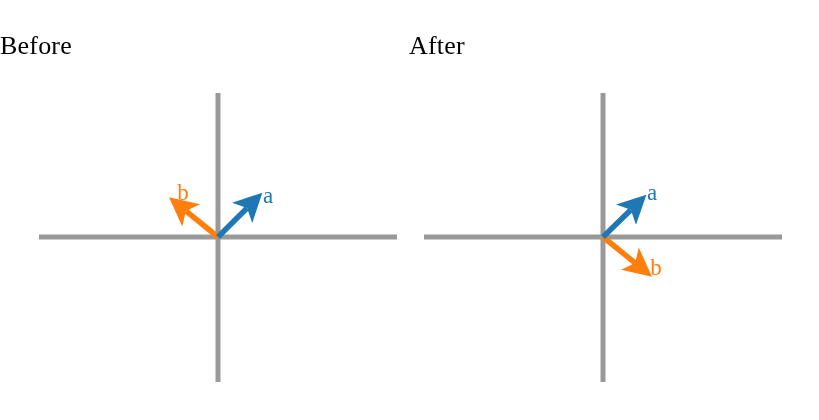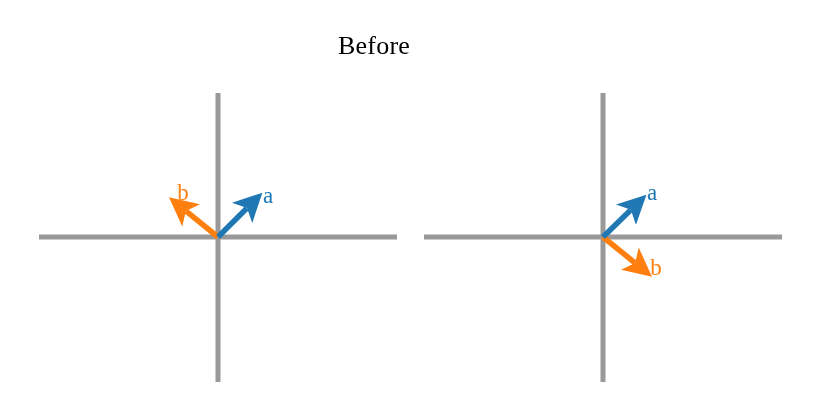--- a/index.html
+++ b/index.html
@@ -24,21 +24,21 @@
     top: 0;
     height: 420px;
   }
   #panel-before { left: 0px;   width: 410px; }
   #panel-after  { left: 409px; width: 410px; }
 
   .panel-title {
     position: absolute;
     top: 31px;
     width: 100%;
-    text-align: right;
+    text-align: left;
     font-family: "Liberation Serif", "DejaVu Serif", serif;
     font-size: 26px;
     line-height: 30px;
     color: #000000;
     letter-spacing: 0.2px;
     white-space: nowrap;
   }
   .plot-svg {
     position: absolute;
     left: 0;
@@ -74,20 +74,21 @@
 
       <line x1="218" y1="237" x2="186.10418331919732" y2="211.17957697268355" stroke="#ff7f0e" stroke-width="5.5" marker-end="url(#ah-b-b)"></line>
       <line x1="218" y1="237" x2="246.8076118445749" y2="208.1923881554251" stroke="#1f77b4" stroke-width="5.5" marker-end="url(#ah-b-a)"></line>
 
       <text class="vec-label" x="183" y="200" fill="#ff7f0e" text-anchor="middle">b</text>
       <text class="vec-label" x="268" y="203" fill="#1f77b4" text-anchor="middle">a</text>
     </svg>
   </div>
 
   <div class="panel" id="panel-after">
+    <div class="panel-title">After</div>
     <svg class="plot-svg" viewBox="0 0 410 420">
       <defs>
         <marker id="ah-a-a" markerWidth="5.2" markerHeight="5.2" refX="1.2" refY="2.6" orient="auto" markerUnits="strokeWidth">
           <path d="M0,0 L5.2,2.6 L0,5.2 L1.25,2.6 Z" fill="#1f77b4"></path>
         </marker>
         <marker id="ah-a-b" markerWidth="5.2" markerHeight="5.2" refX="1.2" refY="2.6" orient="auto" markerUnits="strokeWidth">
           <path d="M0,0 L5.2,2.6 L0,5.2 L1.25,2.6 Z" fill="#ff7f0e"></path>
         </marker>
       </defs>
 

